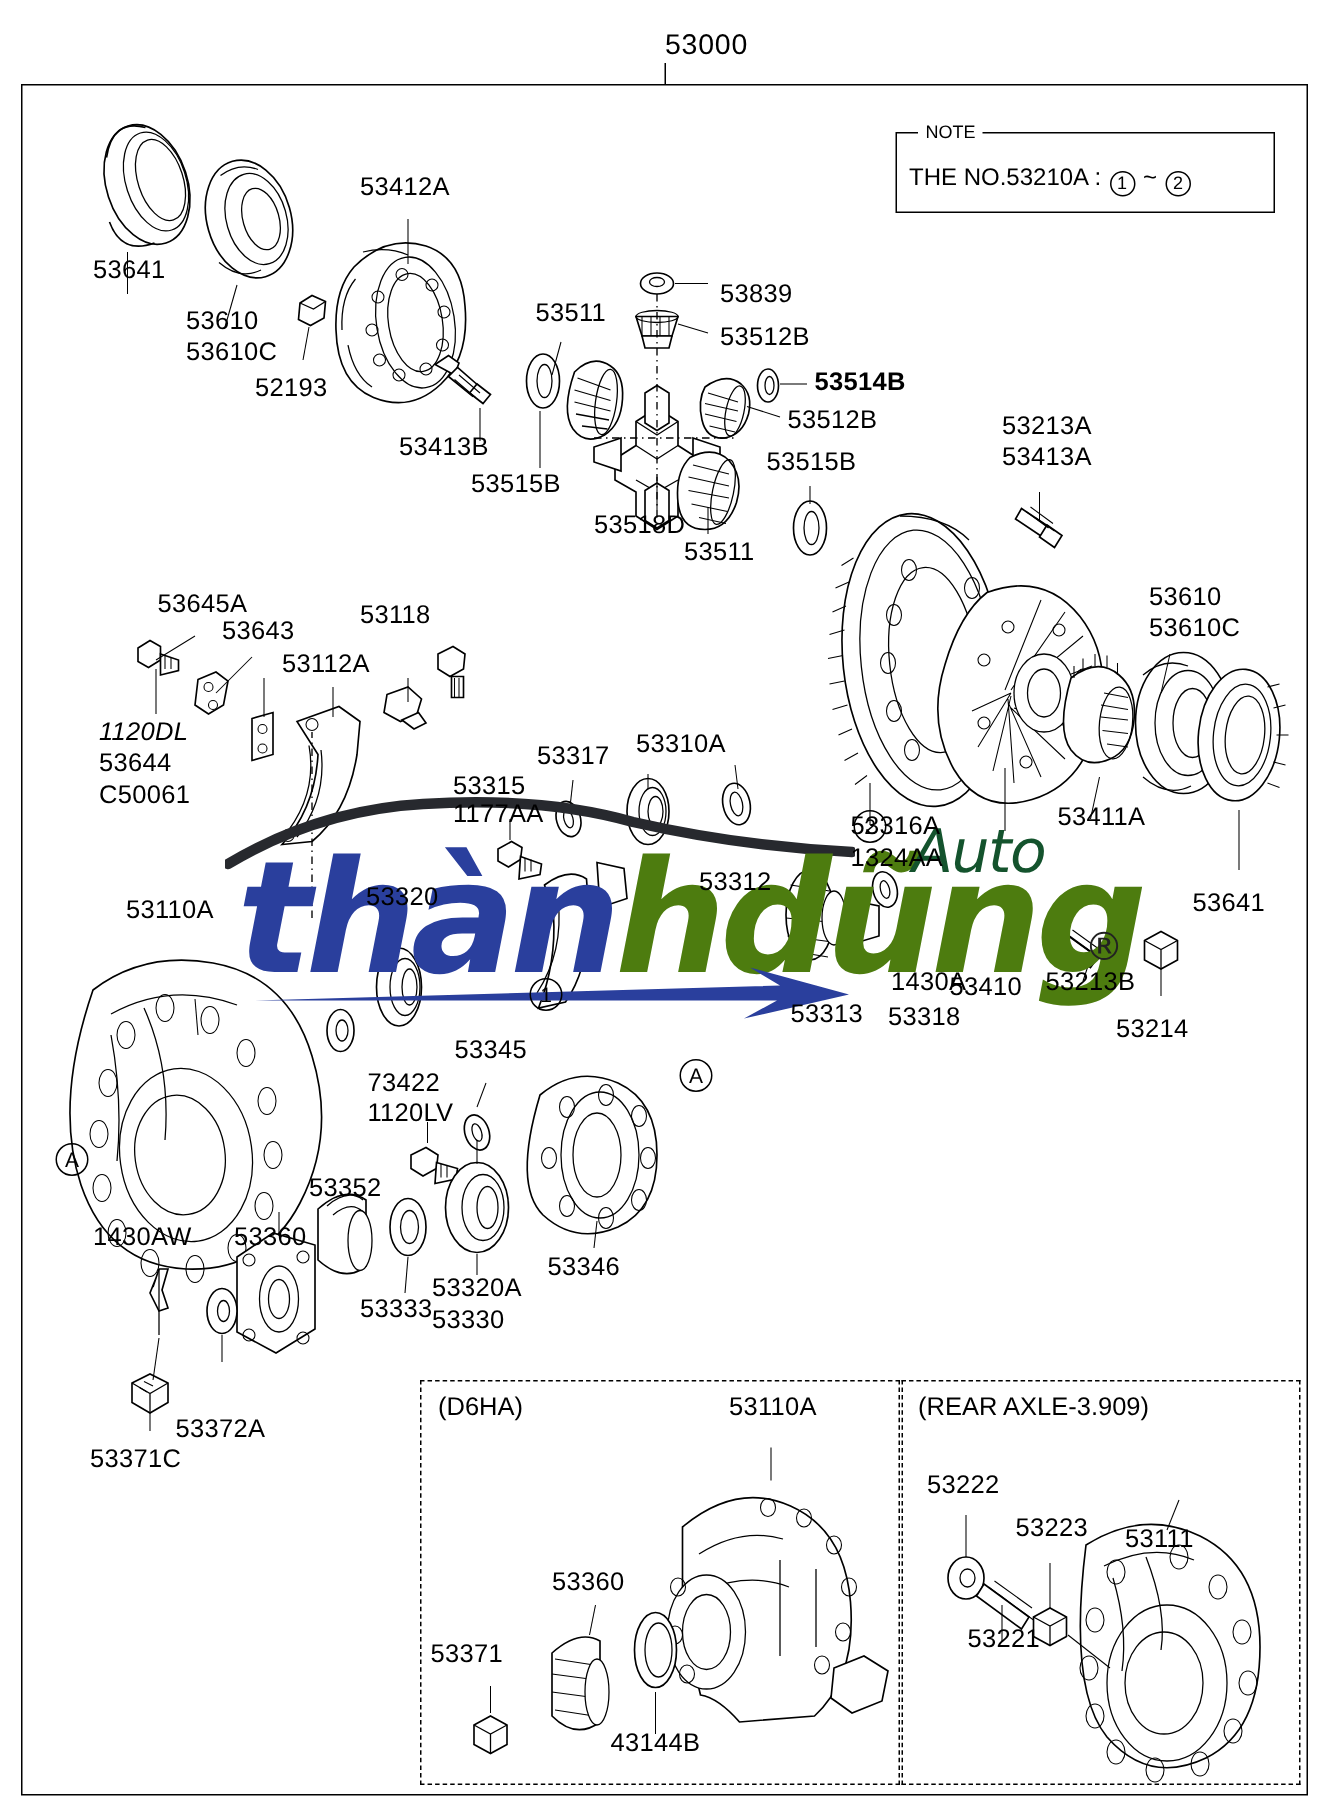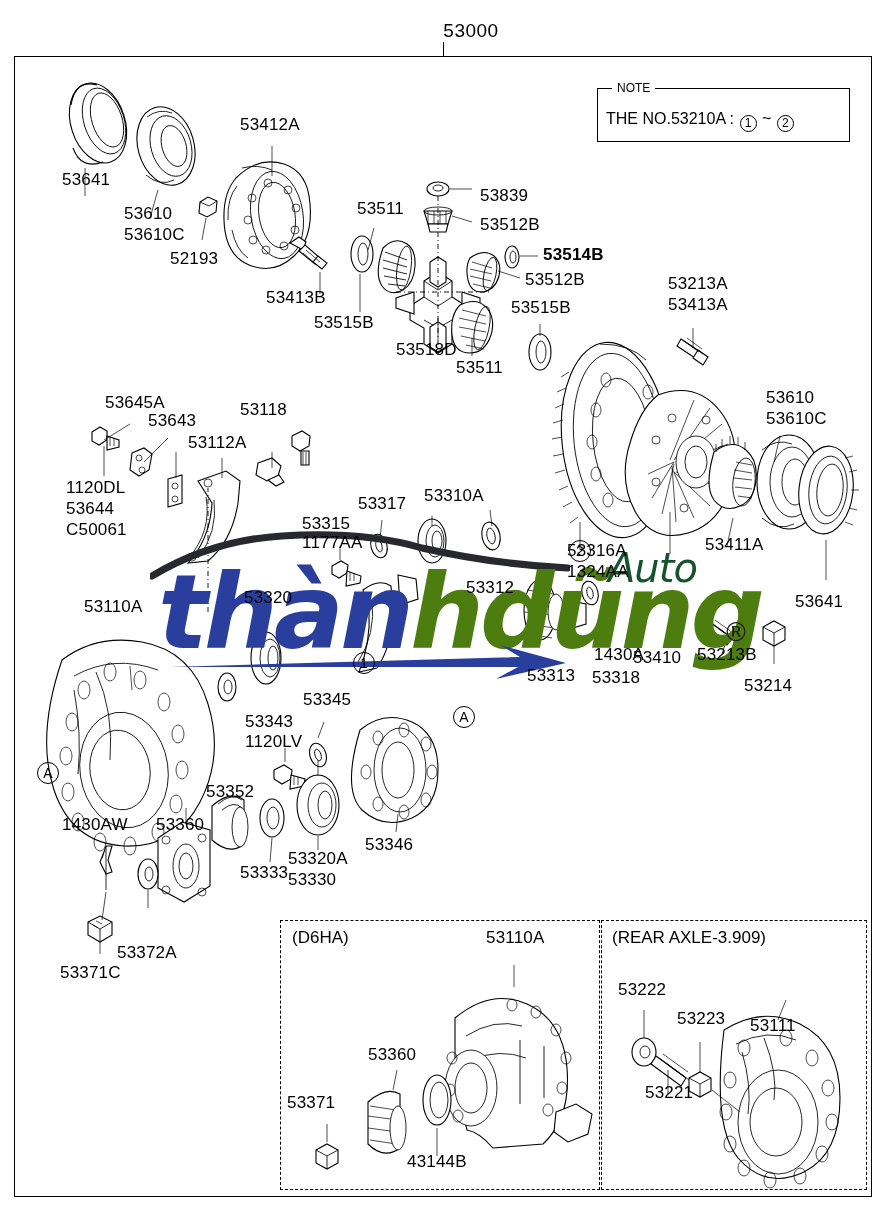--- a/index.html
+++ b/index.html
@@ -656,39 +656,39 @@
   <div class="lbl" style="left:668px; top:295px;">53413A</div>
   <div class="lbl" style="left:766px; top:388px;">53610</div>
   <div class="lbl" style="left:766px; top:409px;">53610C</div>
   <div class="lbl" style="left:633px; top:648px;">53410</div>
   <div class="lbl" style="left:705px; top:535px;">53411A</div>
   <div class="lbl" style="left:795px; top:592px;">53641</div>
   <div class="lbl" style="left:105px; top:393px;">53645A</div>
   <div class="lbl" style="left:148px; top:411px;">53643</div>
   <div class="lbl" style="left:240px; top:400px;">53118</div>
   <div class="lbl" style="left:188px; top:433px;">53112A</div>
-  <div class="lbl" style="left:66px;  top:478px;">1120DL</div>
+  <div class="lbl" style="left:66px;  top:478px;font-style:italic;">1120DL</div>
   <div class="lbl" style="left:66px;  top:499px;">53644</div>
   <div class="lbl" style="left:66px;  top:520px;">C50061</div>
   <div class="lbl" style="left:302px; top:514px;">53315</div>
   <div class="lbl" style="left:302px; top:533px;">1177AA</div>
   <div class="lbl" style="left:358px; top:494px;">53317</div>
   <div class="lbl" style="left:424px; top:486px;">53310A</div>
   <div class="lbl" style="left:567px; top:541px;">53316A</div>
   <div class="lbl" style="left:567px; top:562px;">1324AA</div>
   <div class="lbl" style="left:84px;  top:597px;">53110A</div>
   <div class="lbl" style="left:244px; top:588px;">53320</div>
   <div class="lbl" style="left:466px; top:578px;">53312</div>
   <div class="lbl" style="left:527px; top:666px;">53313</div>
   <div class="lbl" style="left:592px; top:668px;">53318</div>
   <div class="lbl" style="left:594px; top:645px;">1430A</div>
   <div class="lbl" style="left:697px; top:645px;">53213B</div>
   <div class="lbl" style="left:744px; top:676px;">53214</div>
   <div class="lbl" style="left:303px; top:690px;">53345</div>
-  <div class="lbl" style="left:245px; top:712px;">53343</div>
+  <div class="lbl" style="left:245px; top:712px;">73422</div>
   <div class="lbl" style="left:245px; top:732px;">1120LV</div>
   <div class="lbl" style="left:206px; top:782px;">53352</div>
   <div class="lbl" style="left:365px; top:835px;">53346</div>
   <div class="lbl" style="left:288px; top:849px;">53320A</div>
   <div class="lbl" style="left:288px; top:870px;">53330</div>
   <div class="lbl" style="left:240px; top:863px;">53333</div>
   <div class="lbl" style="left:62px;  top:815px;">1430AW</div>
   <div class="lbl" style="left:156px; top:815px;">53360</div>
   <div class="lbl" style="left:117px; top:943px;">53372A</div>
   <div class="lbl" style="left:60px;  top:963px;">53371C</div>

